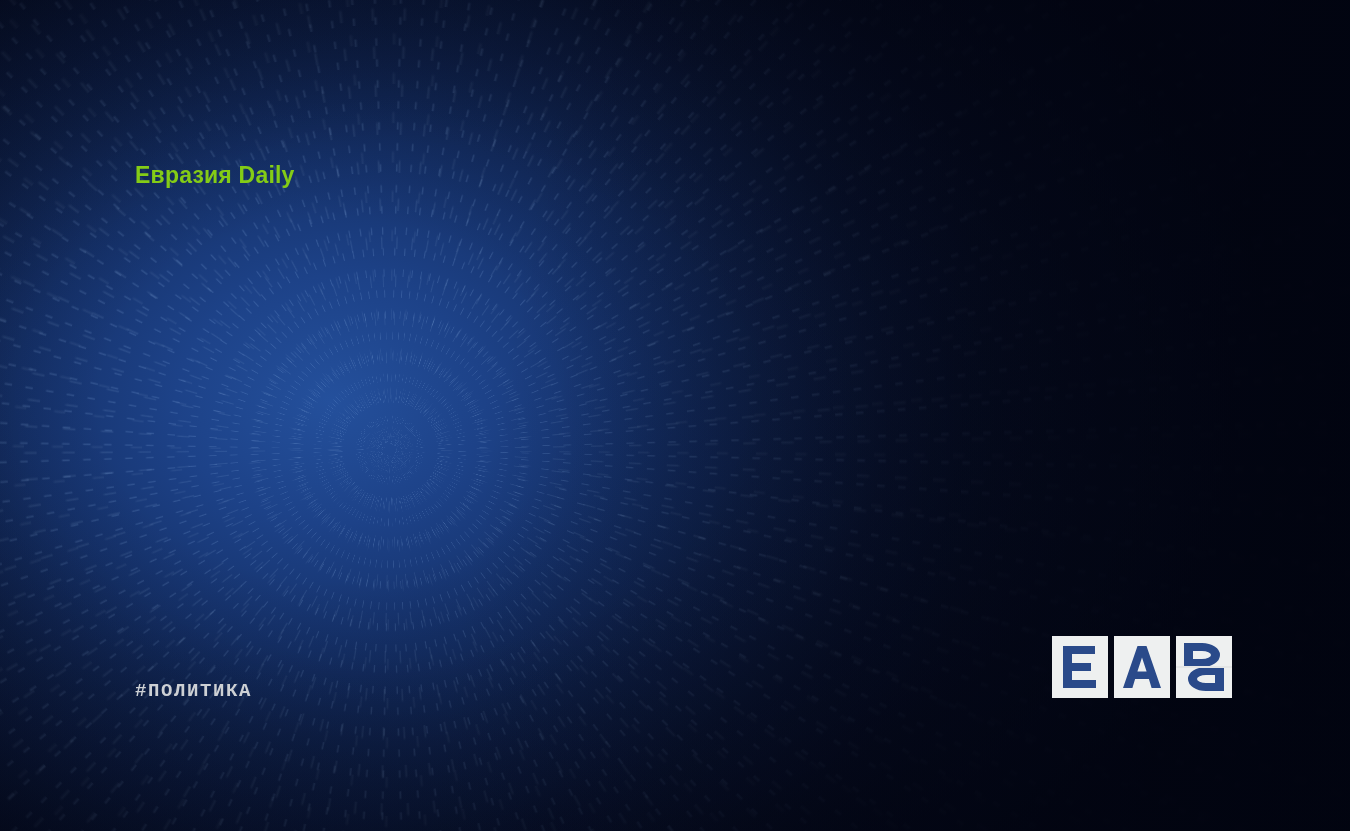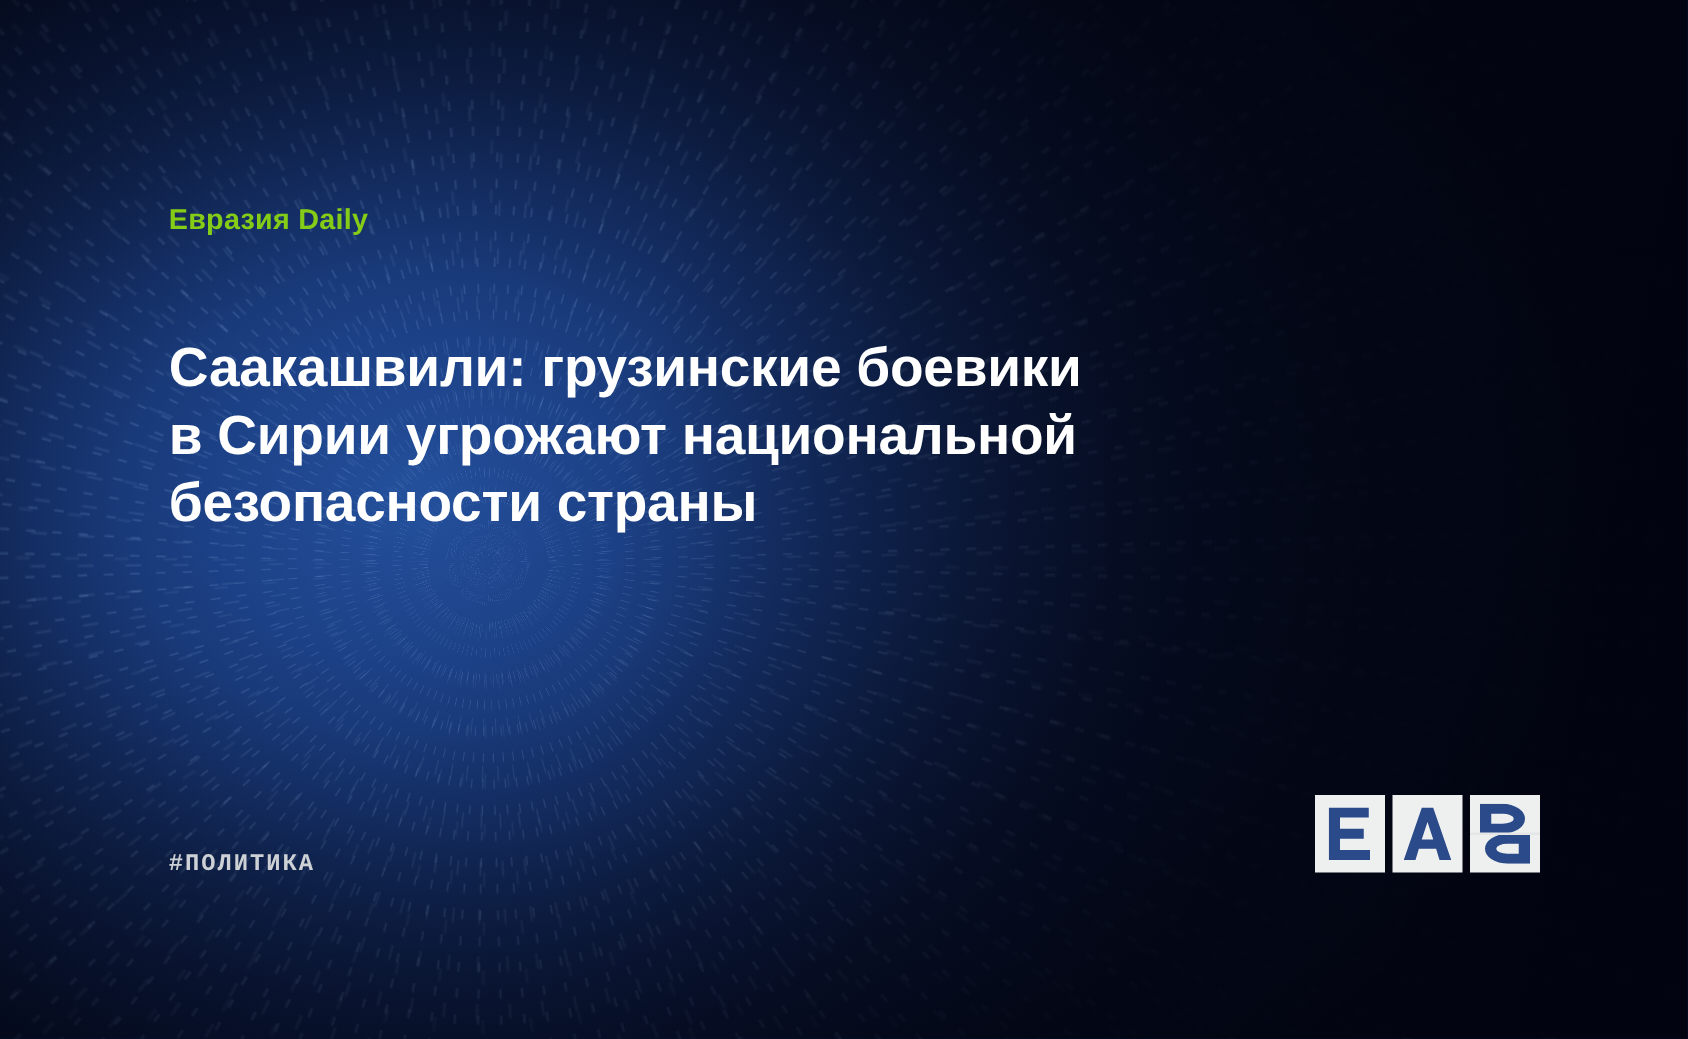--- a/index.html
+++ b/index.html
@@ -180,25 +180,20 @@
   <div class="bg-base"></div>
   <div class="trails"></div>
   <div class="trails b"></div>
   <div class="trails c"></div>
   <div class="trail-fade"></div>
   <div class="bg-darken-right"></div>
   <div class="bg-vignette"></div>
 
   <div class="publisher">Евразия Daily</div>
 
-  <div class="headline">
-    <span class="ln">Саакашвили: грузинские боевики</span>
-    <span class="ln">в Сирии угрожают национальной</span>
-    <span class="ln">безопасности страны</span>
-  </div>
 
   <div class="hashtag">#ПОЛИТИКА</div>
 
   <div class="ead">
 
     <div class="ead-tile">
       <span>
         <svg width="34" height="42" viewBox="0 0 34 42" aria-hidden="true">
           <path fill="#2a4a8a" d="M0 0 H32 V8 H9 V17 H28 V25 H9 V34 H33 V42 H0 Z"></path>
         </svg>

